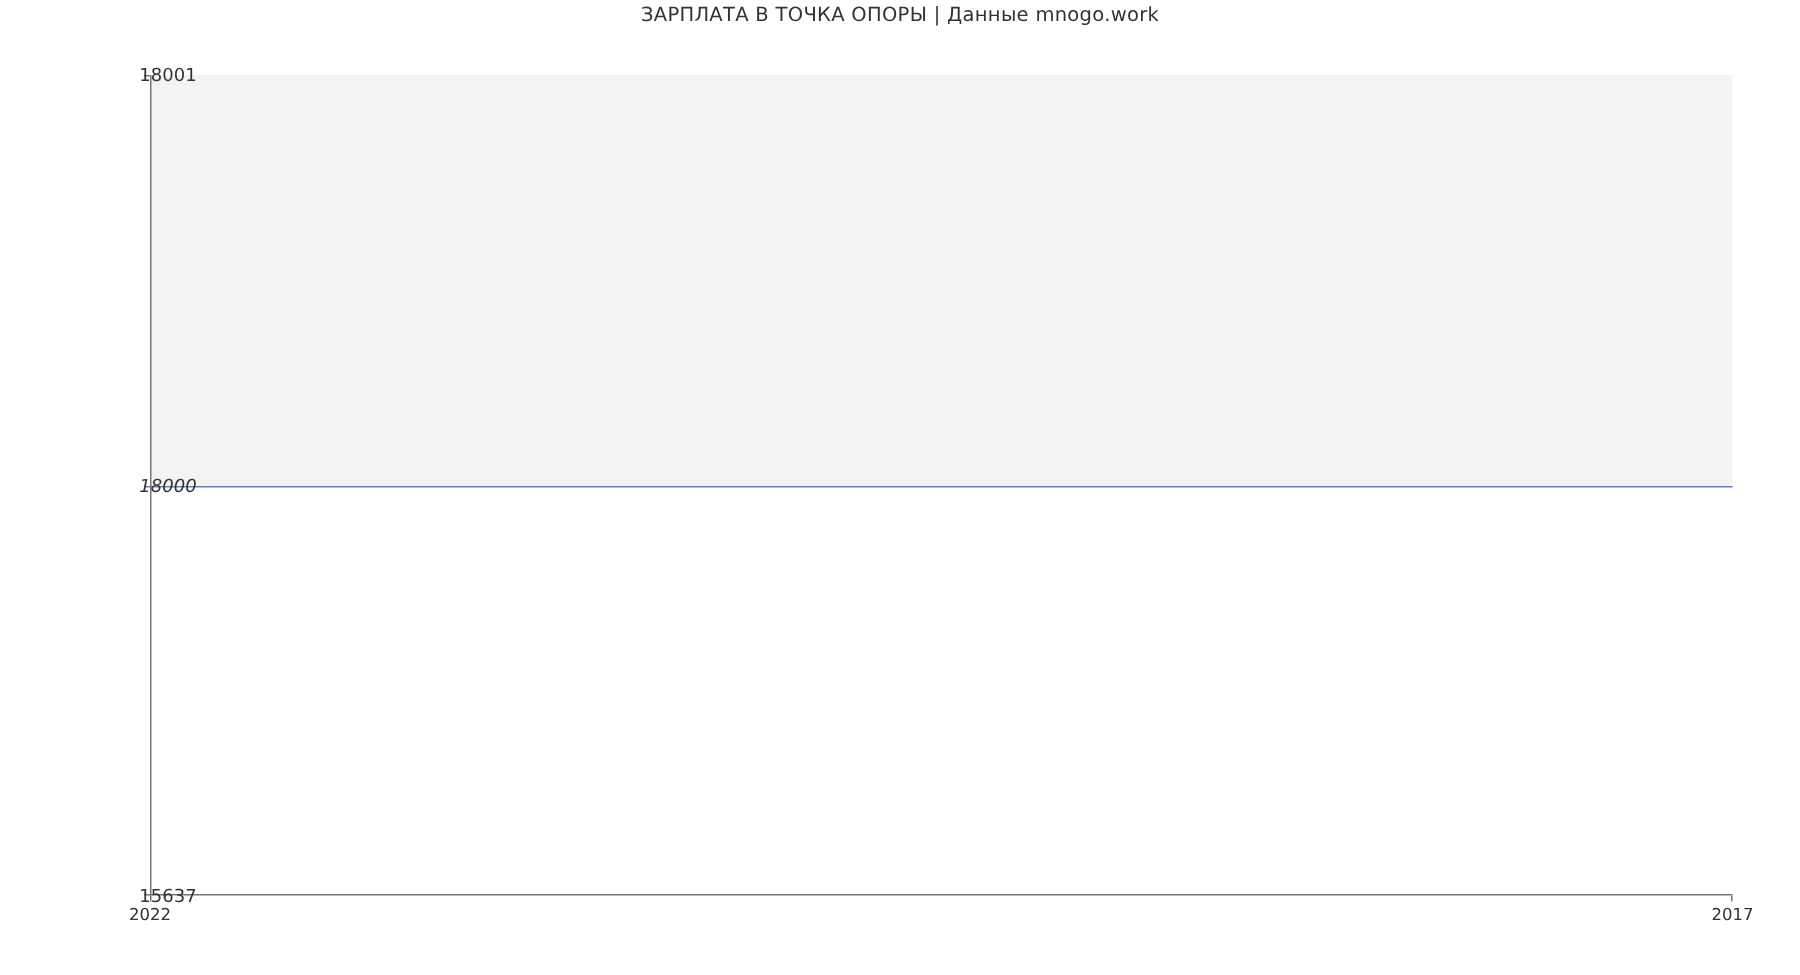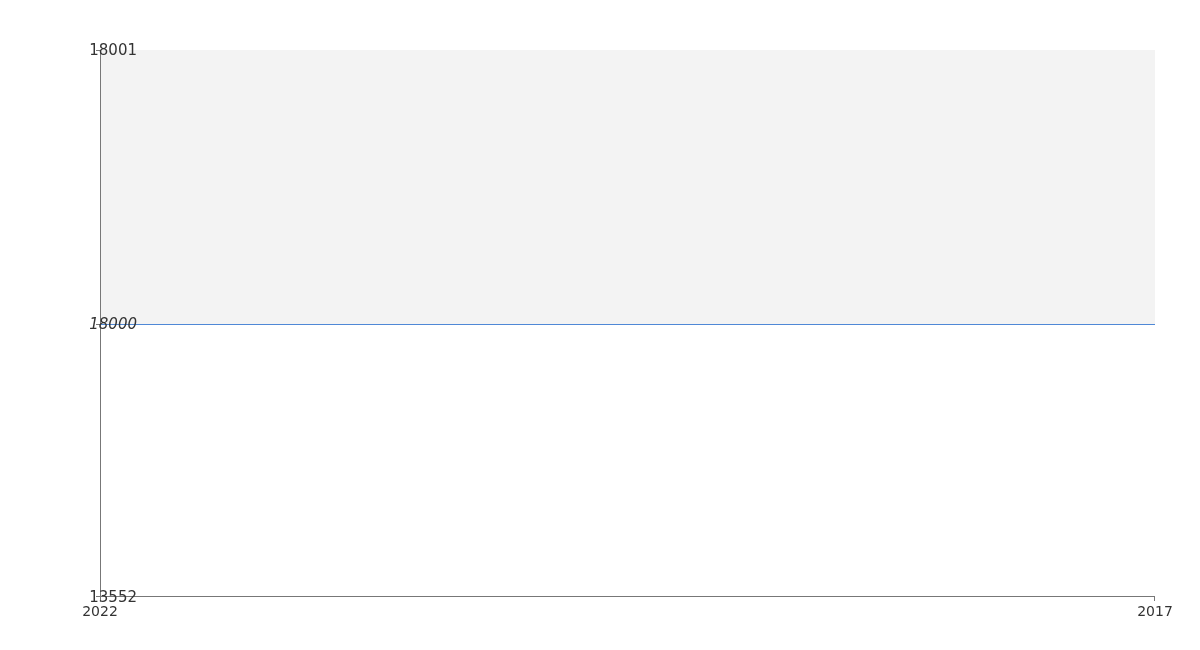--- a/index.html
+++ b/index.html
@@ -89,62 +89,63 @@
     width: 0; height: 4px;
     border-left: 1px solid #777;
   }
   .xtick-left  { left: 0; }
   .xtick-right { right: 0; }
 
   .ylabel {
     position: absolute;
     right: 1063px;   
     width: 50px;
-    text-align: right;
-    font-size: 15px;
+    text-align: center;
+    font-size: 12px;
     color: #333;
     transform: translateY(-50%);
   }
   .ylabel-top { top: 50px; }
   .ylabel-mid { top: calc(50px + 273.5px); font-style: italic; }
   .ylabel-bot { top: calc(50px + 547px); }
 
   .xlabel {
     position: absolute;
     top: calc(50px + 547px + 6px);
-    font-size: 14px;
+    font-size: 11px;
     color: #333;
     transform: translateX(-50%);
   }
   .xlabel-left  { left: 100px; }
   .xlabel-right { left: calc(100px + 1055px); }
 </style>
 </head>
 <body>
 
 <div class="container">
 
+  <div class="title">ЗАРПЛАТА В  ТОЧКА ОПОРЫ | Данные mnogo.work</div>
 
   <div class="plot-wrap">
     <div class="plot-area">
       <div class="plot-top"></div>
       <div class="plot-bottom"></div>
       <div class="data-line"></div>
       <div class="spine-left"></div>
       <div class="spine-bottom"></div>
 
       <div class="ytick ytick-top"></div>
       <div class="ytick ytick-mid"></div>
       <div class="ytick ytick-bot"></div>
 
       <div class="xtick xtick-left"></div>
       <div class="xtick xtick-right"></div>
     </div>
   </div>
 
   <div class="ylabel ylabel-top">18001</div>
   <div class="ylabel ylabel-mid">18000</div>
-  <div class="ylabel ylabel-bot">13552</div>
+  <div class="ylabel ylabel-bot">15637</div>
 
   <div class="xlabel xlabel-left">2022</div>
   <div class="xlabel xlabel-right">2017</div>
 
 </div>
 
 </body></html>

